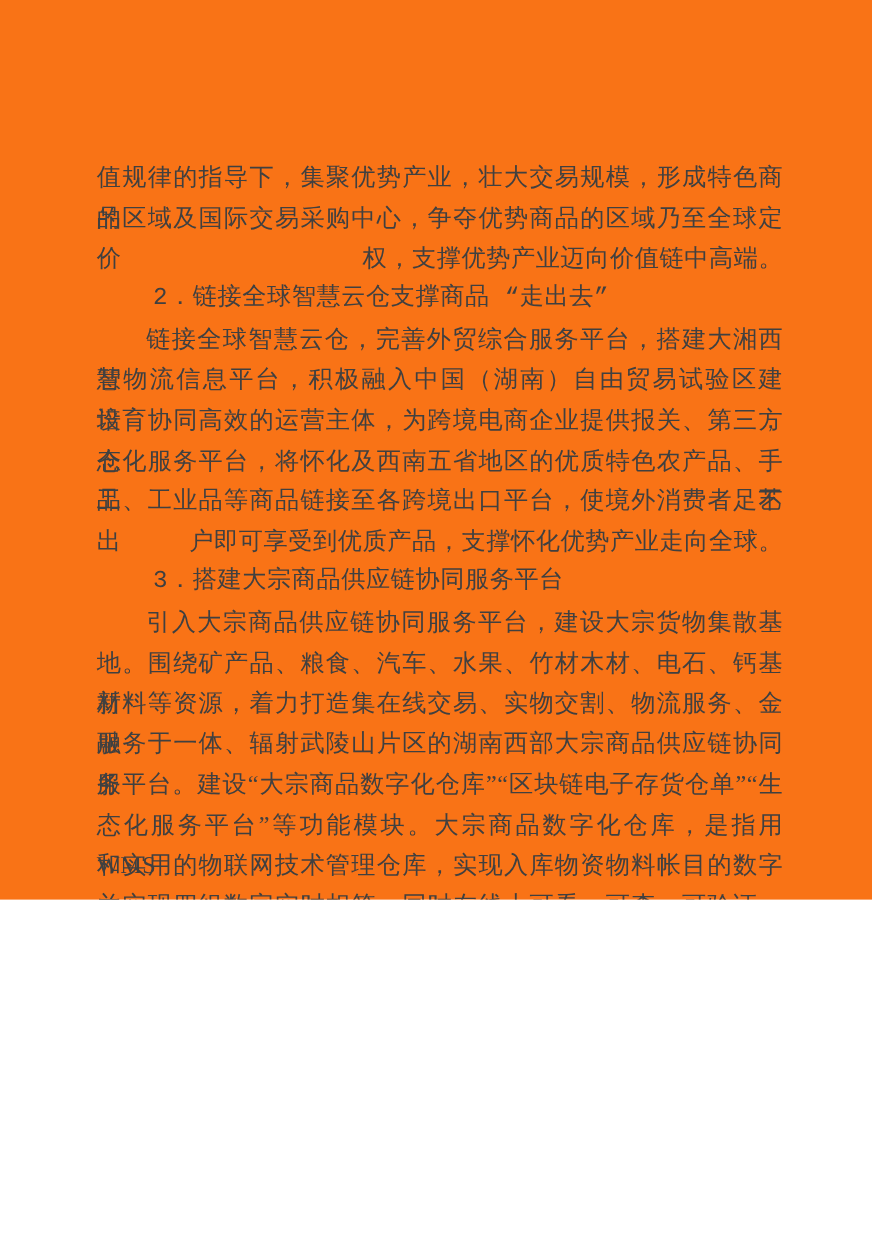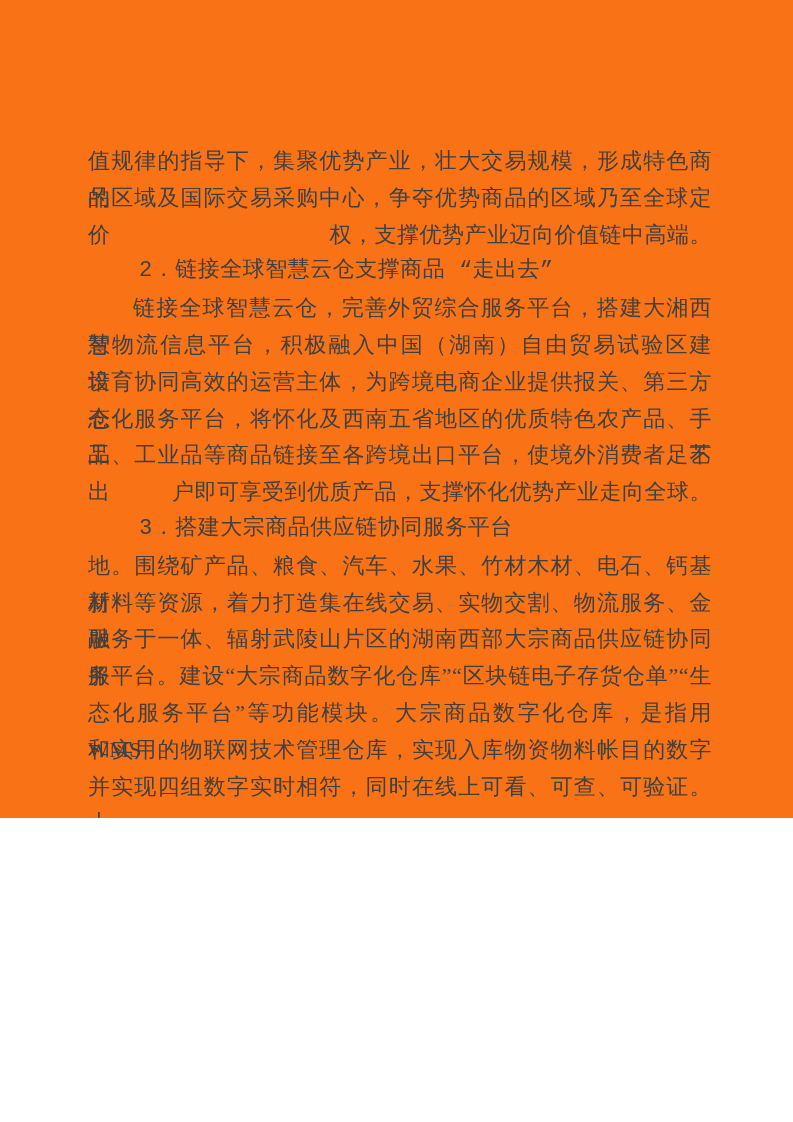--- a/index.html
+++ b/index.html
@@ -63,20 +63,21 @@
       <div class="line full">的区域及国际交易采购中心，争夺优势商品的区域乃至全球定价</div>
       <div class="line short">权，支撑优势产业迈向价值链中高端。</div>
       <div class="line heading">2．链接全球智慧云仓支撑商品 “走出去”</div>
       <div class="line indent-full">链接全球智慧云仓，完善外贸综合服务平台，搭建大湘西智</div>
       <div class="line full">慧物流信息平台，积极融入中国（湖南）自由贸易试验区建设，</div>
       <div class="line full">培育协同高效的运营主体，为跨境电商企业提供报关、第三方仓</div>
       <div class="line full">态化服务平台，将怀化及西南五省地区的优质特色农产品、手工艺</div>
       <div class="line full">品、工业品等商品链接至各跨境出口平台，使境外消费者足不出</div>
       <div class="line short">户即可享受到优质产品，支撑怀化优势产业走向全球。</div>
       <div class="line heading">3．搭建大宗商品供应链协同服务平台</div>
+      <div class="line indent-full">引入大宗商品供应链协同服务平台，建设大宗货物集散基</div>
       <div class="line full">地。围绕矿产品、粮食、汽车、水果、竹材木材、电石、钙基新</div>
       <div class="line full">材料等资源，着力打造集在线交易、实物交割、物流服务、金融</div>
       <div class="line full">服务于一体、辐射武陵山片区的湖南西部大宗商品供应链协同服</div>
       <div class="line full">务平台。建设“大宗商品数字化仓库”“区块链电子存货仓单”“生</div>
       <div class="line full">态化服务平台”等功能模块。大宗商品数字化仓库，是指用 WMS</div>
       <div class="line full">和实用的物联网技术管理仓库，实现入库物资物料帐目的数字</div>
       <div class="line full">并实现四组数字实时相符，同时在线上可看、可查、可验证。大</div>
     </div>
   <div class="page-number">— 43 —</div>
 </div>

